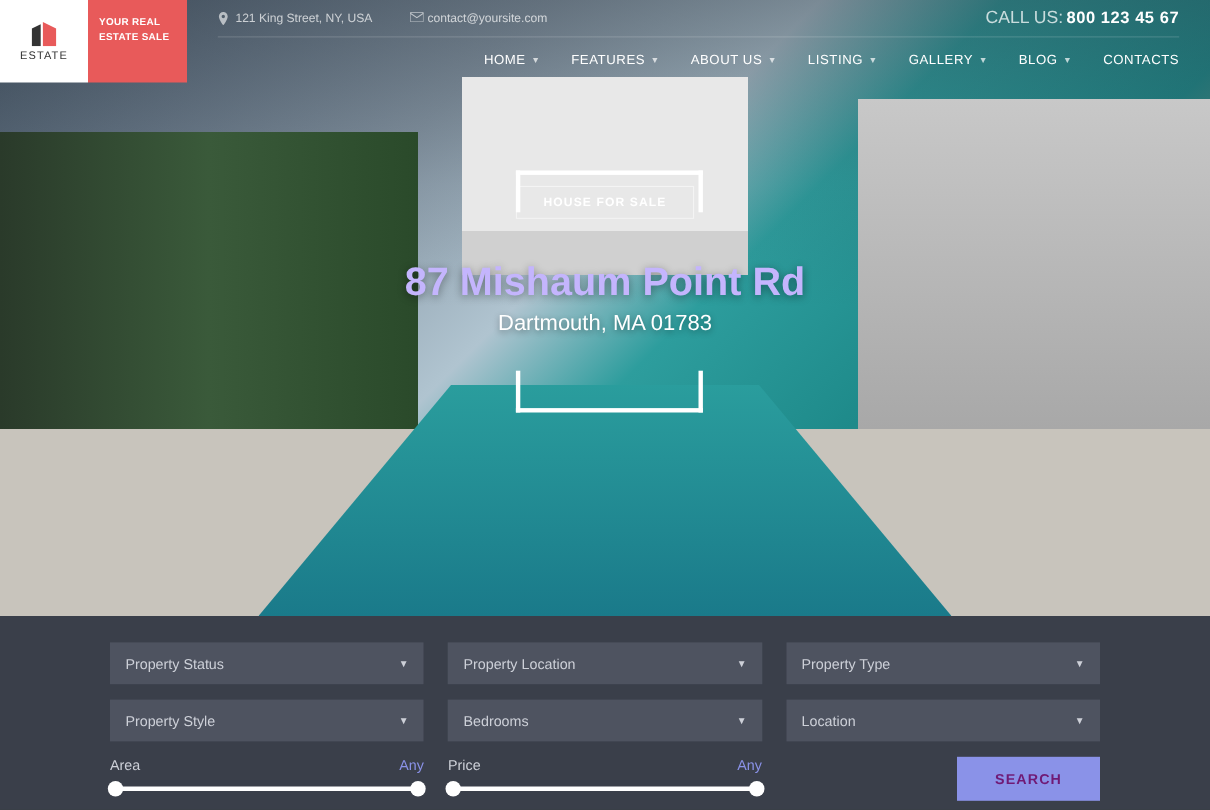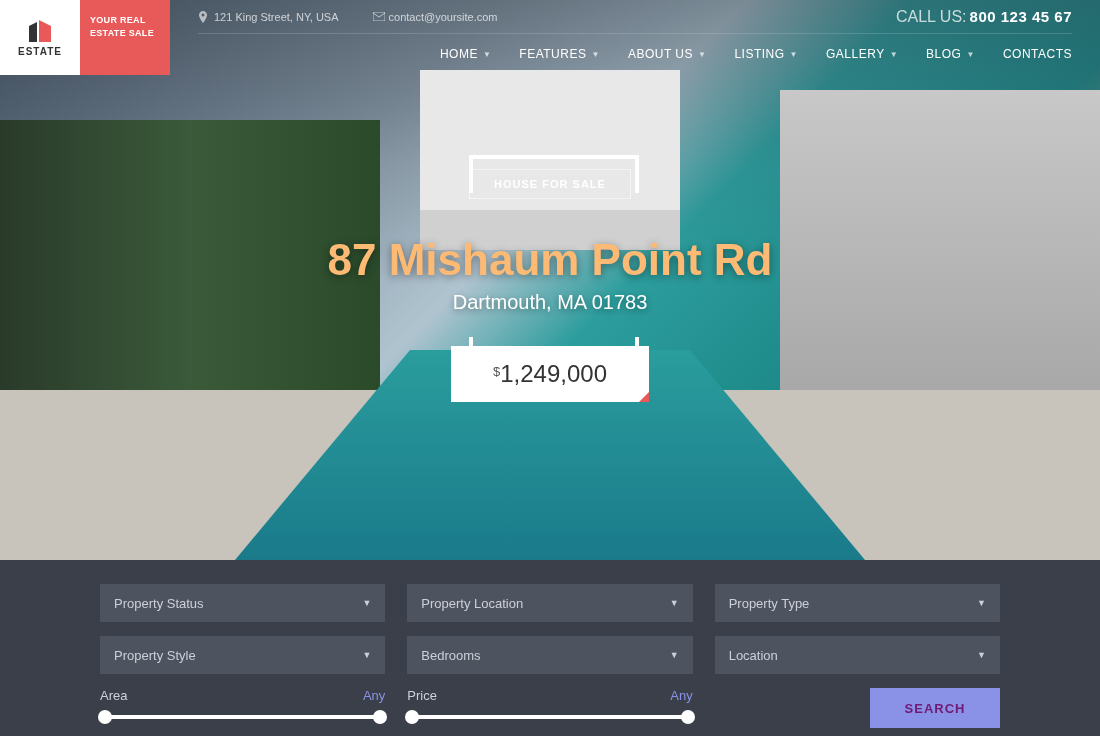--- a/index.html
+++ b/index.html
@@ -8,38 +8,38 @@
 .hero-bg::before{content:"";position:absolute;top:0;left:0;width:100%;height:100%;background:linear-gradient(to bottom,rgba(40,50,60,.4) 0%,rgba(40,50,60,.1) 30%,transparent 50%)}
 .building{position:absolute;top:70px;left:420px;width:260px;height:180px;background:#e8e8e8;box-shadow:inset 0 -40px 0 rgba(0,0,0,.1)}
 .building-right{position:absolute;top:90px;right:0;width:320px;height:300px;background:linear-gradient(180deg,#c8c8c8,#a8a8a8)}
 .pool{position:absolute;top:350px;left:200px;width:700px;height:210px;background:linear-gradient(180deg,#2a9d9d,#1a7a8a);clip-path:polygon(30% 0,70% 0,95% 100%,5% 100%)}
 .hedge{position:absolute;top:120px;left:0;width:380px;height:280px;background:linear-gradient(90deg,#2a3a2a,#3a5a3a,#2a4a2a)}
 .ground{position:absolute;top:390px;left:0;width:100%;height:170px;background:#c8c4bc}
 .header{position:relative;z-index:10;display:flex;height:75px}
 .logo-block{width:80px;height:75px;background:#fff;display:flex;flex-direction:column;align-items:center;justify-content:center;gap:4px}
 .logo-icon{width:30px;height:24px;position:relative}
 .logo-icon svg{width:100%;height:100%}
-.logo-text{font-size:10px;font-weight:700;letter-spacing:1px;color:#333}
+.logo-text{font-size:10px;font-weight:400;letter-spacing:1px;color:#333}
 .tagline-block{width:90px;height:75px;background:#e85a5a;color:#fff;font-size:9px;font-weight:700;line-height:1.4;padding:14px 10px;letter-spacing:.3px}
 .header-right{flex:1;padding:0 28px}
 .topbar{height:34px;display:flex;align-items:center;justify-content:space-between;border-bottom:1px solid rgba(255,255,255,.15);font-size:11px;color:rgba(255,255,255,.7)}
 .topbar-left{display:flex;gap:34px;align-items:center}
 .topbar-item{display:flex;align-items:center;gap:6px}
 .callus{color:rgba(255,255,255,.75);font-size:16px}
 .callus-num{color:#fff;font-weight:700;font-size:15px;letter-spacing:.5px}
 .navbar{height:40px;display:flex;align-items:center;justify-content:flex-end;gap:28px}
 .nav-item{color:#fff;font-size:12px;font-weight:400;letter-spacing:.5px;display:flex;align-items:center;gap:5px;cursor:pointer}
 .chev{font-size:8px;opacity:.7}
 .hero-content{position:relative;z-index:5;display:flex;flex-direction:column;align-items:center;margin-top:80px}
 .badge-frame{position:relative;padding:14px 0}
 .badge-frame::before,.badge-frame::after{content:"";position:absolute;left:0;width:100%;height:34px;border:4px solid #fff}
 .badge-frame::before{top:0;border-bottom:none}
 .badge-frame::after{bottom:-162px;border-top:none}
 .badge{background:rgba(0,0,0,0);border:1px solid rgba(255,255,255,.5);color:#fff;font-size:11px;font-weight:700;letter-spacing:1px;padding:8px 24px;display:inline-block}
-.hero-title{color:#fdba74;font-size:44px;font-weight:700;margin-top:22px;text-shadow:0 2px 8px rgba(0,0,0,.4)}
+.hero-title{color:#c4b5fd;font-size:36px;font-weight:700;margin-top:22px;text-shadow:0 2px 8px rgba(0,0,0,.4)}
 .hero-sub{color:#fff;font-size:20px;margin-top:6px;text-shadow:0 2px 6px rgba(0,0,0,.4)}
 .price-box{background:#fff;padding:14px 42px;margin-top:32px;position:relative}
 .price-box::after{content:"";position:absolute;right:0;bottom:0;width:0;height:0;border-style:solid;border-width:0 0 10px 10px;border-color:transparent transparent #e85a5a transparent}
 .price-dollar{font-size:13px;color:#555;vertical-align:super}
 .price-val{font-size:24px;color:#333;font-weight:400}
 .search-bar{position:absolute;bottom:0;left:0;width:100%;height:176px;background:#3a3f4a;padding:24px 100px;display:grid;grid-template-columns:1fr 1fr 1fr;grid-template-rows:auto auto auto;gap:14px 22px}
 .dropdown{background:#4e5360;height:38px;display:flex;align-items:center;justify-content:space-between;padding:0 14px;color:#cdd0d8;font-size:13px;cursor:pointer}
 .dropdown .chev-dd{font-size:9px;color:#cdd0d8}
 .slider-wrap{display:flex;flex-direction:column;gap:8px}
 .slider-labels{display:flex;justify-content:space-between;font-size:13px}
@@ -125,23 +125,20 @@
     </div>
   </div>
 </div>
 
 <div class="hero-content">
   <div class="badge-frame">
     <div class="badge">HOUSE FOR SALE</div>
   </div>
   <div class="hero-title">87 Mishaum Point Rd</div>
   <div class="hero-sub">Dartmouth, MA 01783</div>
-  <div class="price-box">
-    <span class="price-dollar">$</span><span class="price-val">1,249,000</span>
-  </div>
 </div>
 
 <div class="search-bar">
   <div class="dropdown">
       <span>Property Status</span>
       <span class="chev-dd">▼</span>
     </div>
   <div class="dropdown">
       <span>Property Location</span>
       <span class="chev-dd">▼</span>

